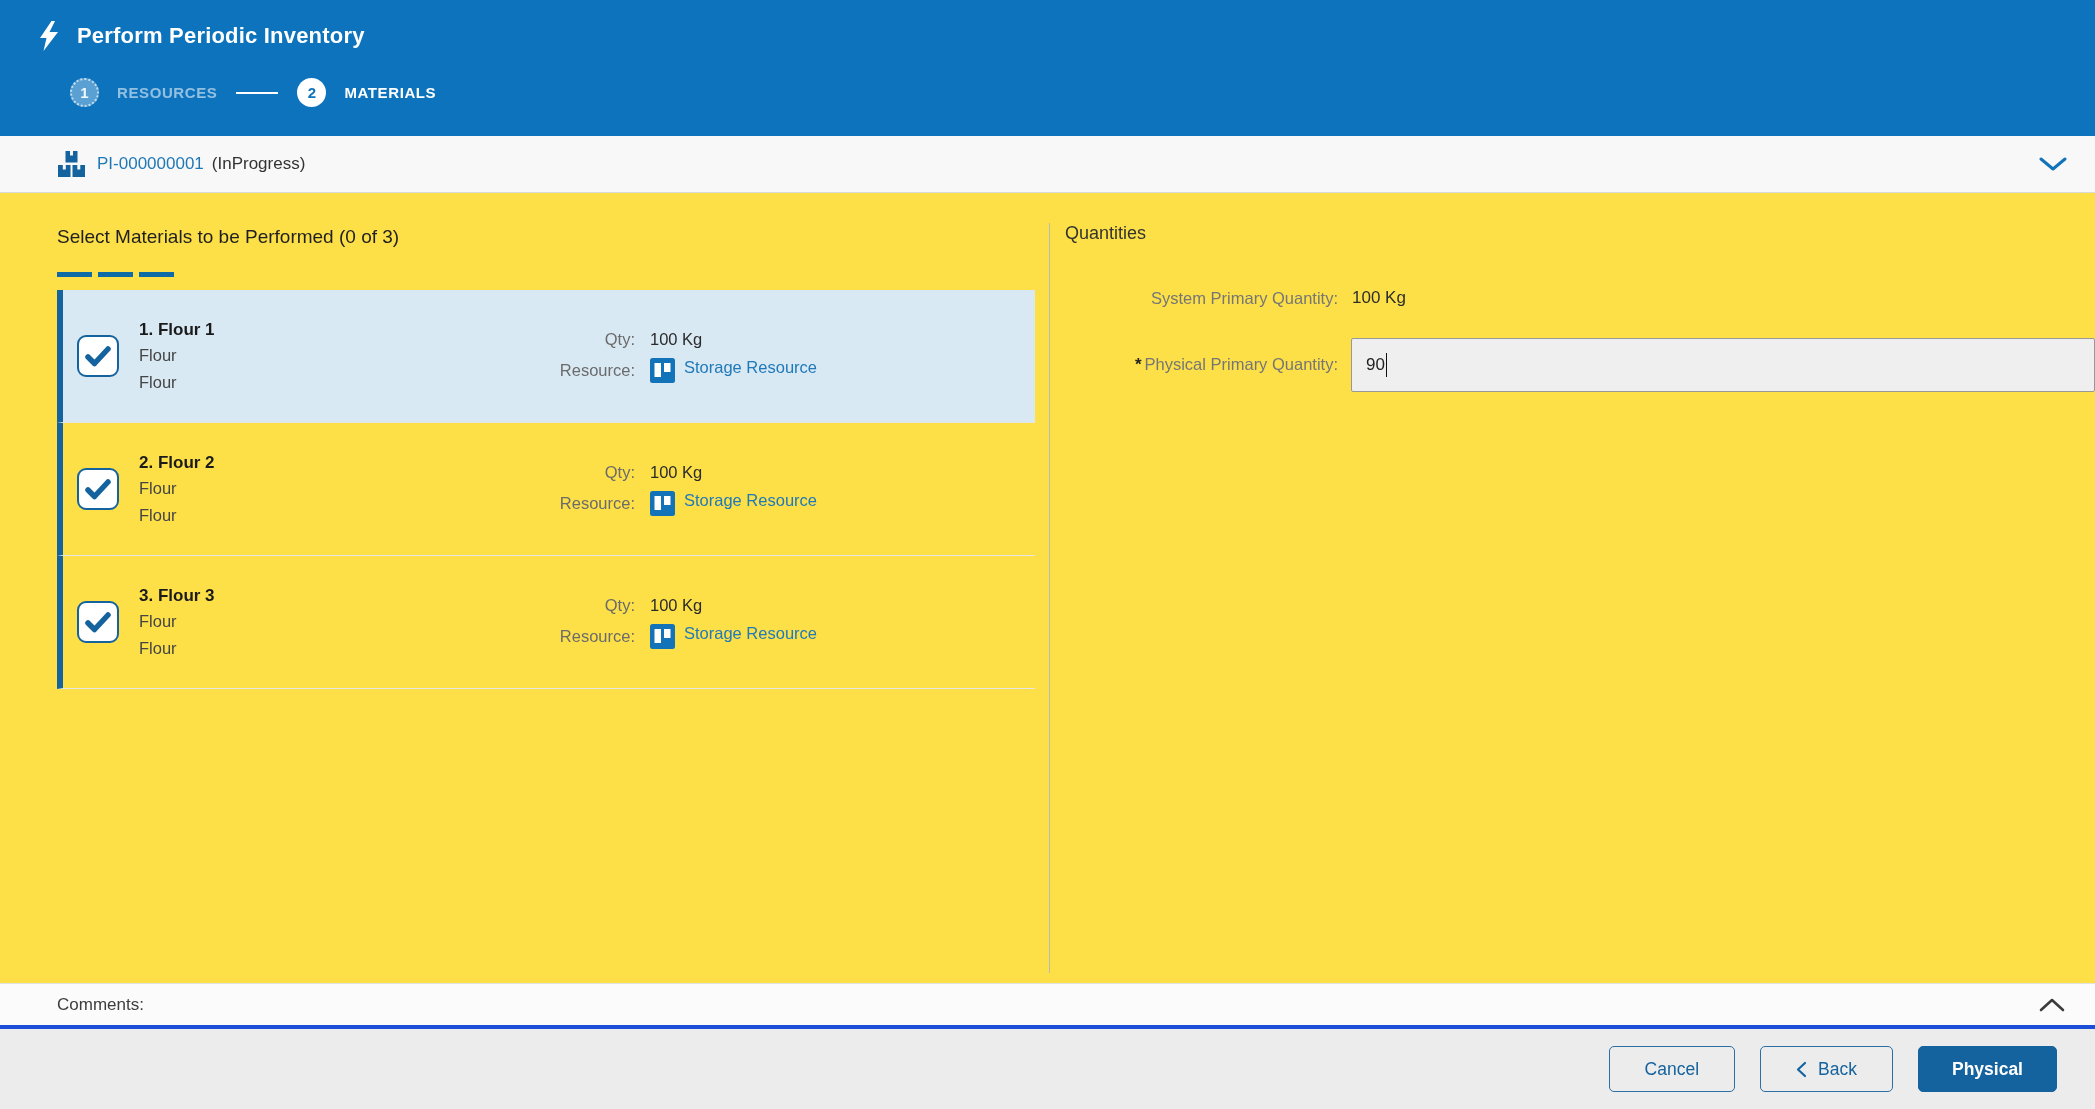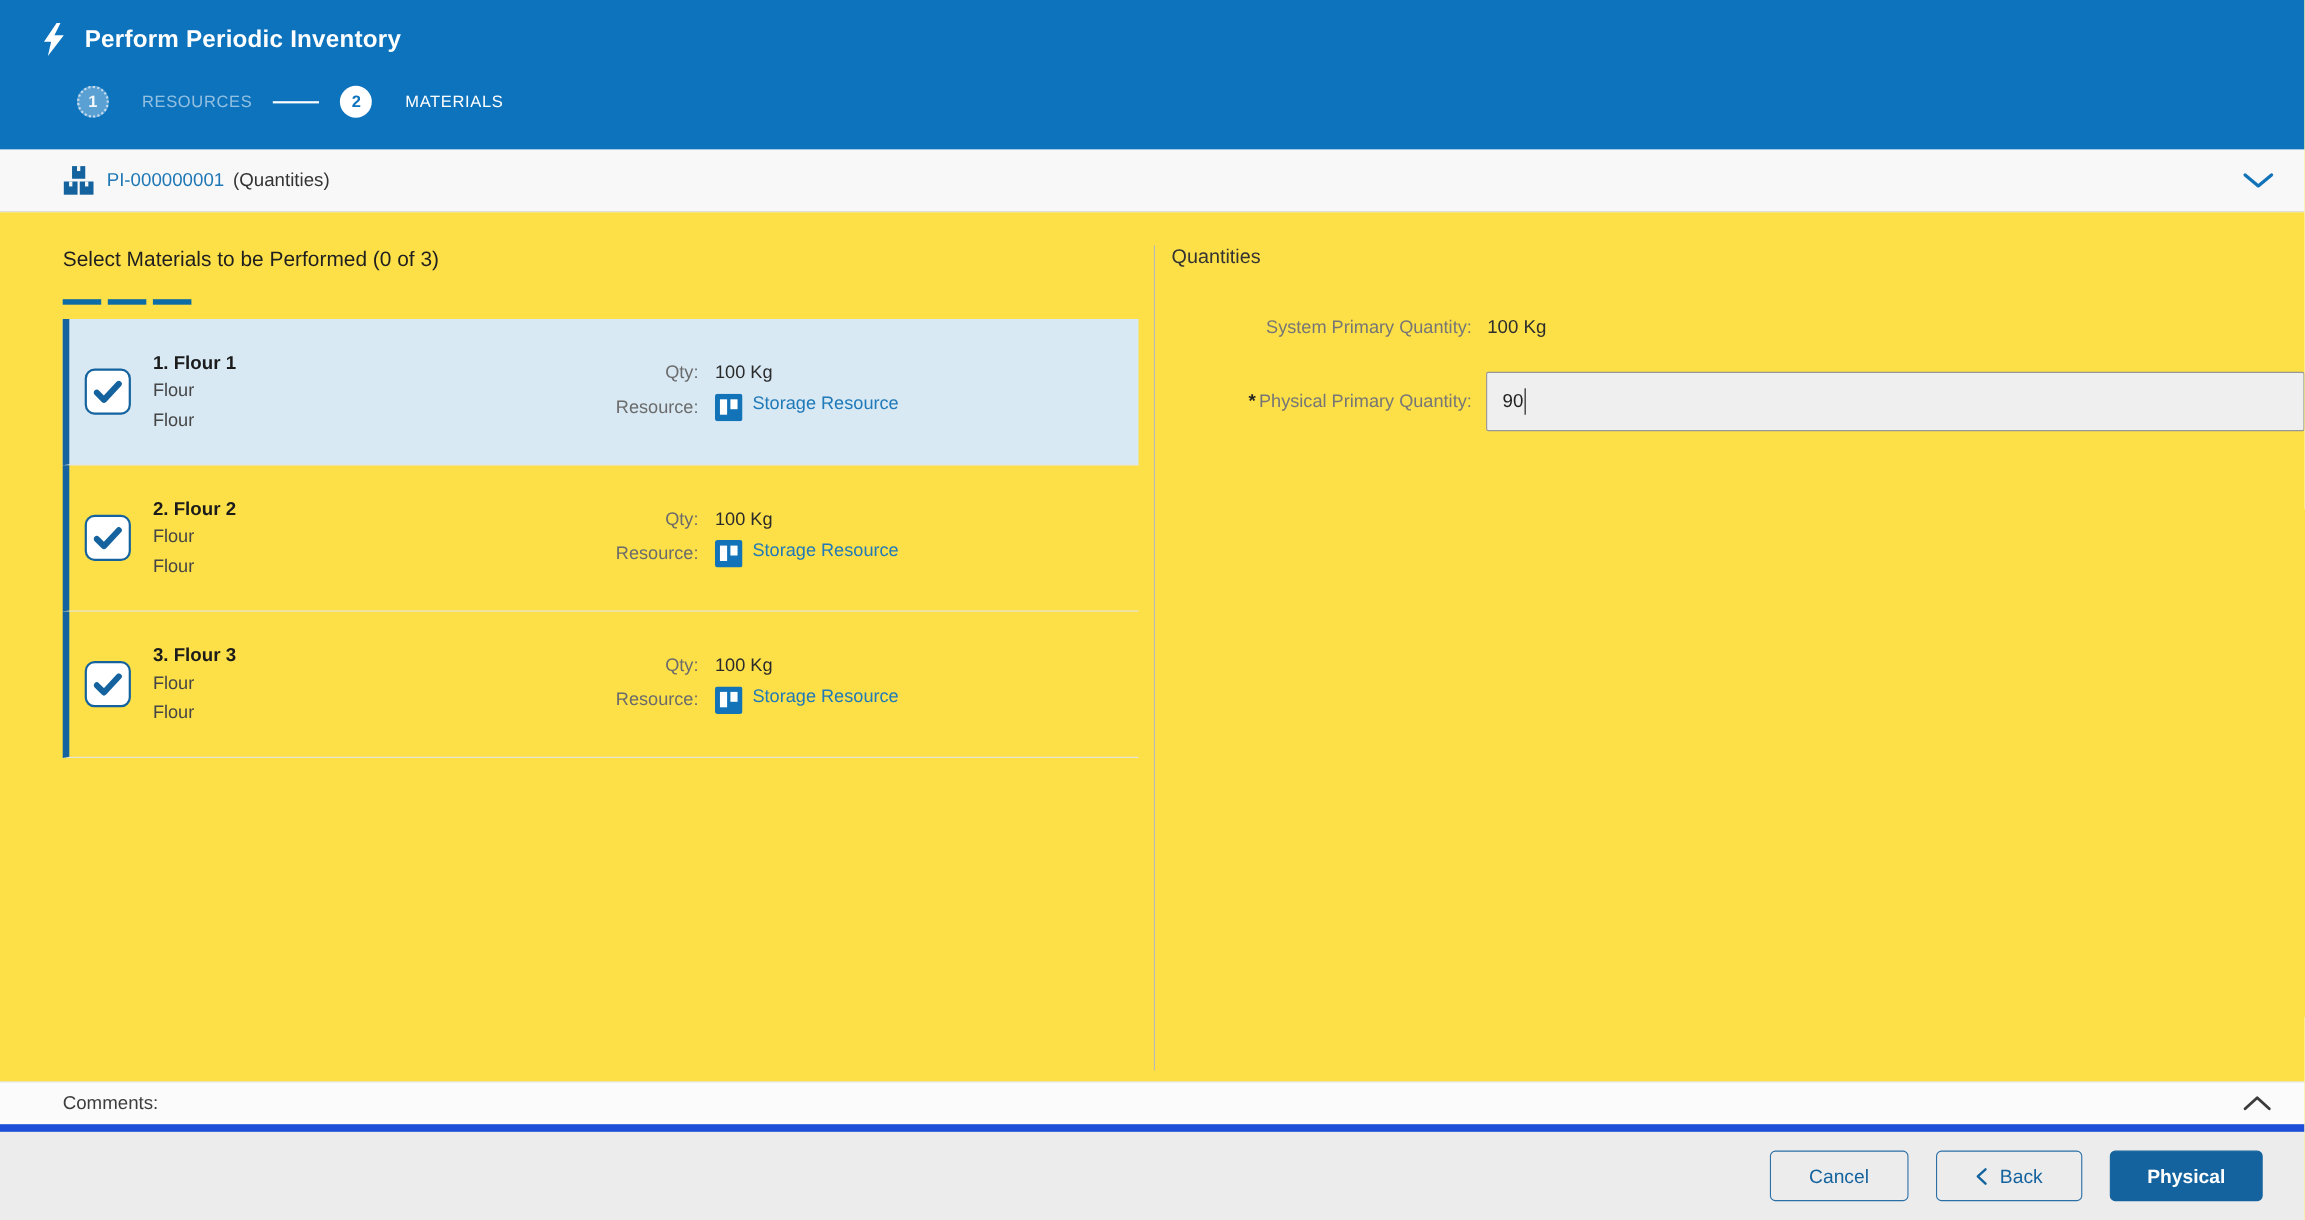--- a/index.html
+++ b/index.html
@@ -23,21 +23,21 @@
     display:flex; align-items:center; justify-content:center;
     font-size:15px; font-weight:700;
   }
   .step-done .step-circle {
     background:rgba(255,255,255,.32); color:rgba(255,255,255,.92);
     border:2px dotted rgba(255,255,255,.65);
   }
   .step-done .step-label { color:rgba(255,255,255,.55); }
   .step-active .step-circle { background:#ffffff; color:#0d73bd; }
   .step-active .step-label { color:#ffffff; }
-  .step-label { margin-left:30px; font-size:15px; font-weight:400; letter-spacing:.6px; }
+  .step-label { margin-left:18px; font-size:15px; font-weight:700; letter-spacing:.6px; }
   .step-connector { width:42px; height:2px; background:#ffffff; margin:0 19px; }
 
   
   .context-bar {
     height:57px; background:#f8f8f8; border-bottom:1px solid #d9d9d9;
     display:flex; align-items:center; padding:0 28px 0 57px; flex:0 0 auto;
   }
   .boxes-icon { width:29px; height:27px; margin-right:11px; }
   .pi-link { color:#1f78b6; font-size:17px; text-decoration:none; cursor:pointer; }
   .pi-status { color:#333333; font-size:17px; margin-left:8px; }
@@ -89,21 +89,21 @@
   .q-value { margin-left:14px; color:#2e2e2e; font-size:17px; }
   .text-input {
     margin-left:13px; width:813px; height:54px; background:#efefef;
     border:1px solid #989898; border-radius:2px; display:flex; align-items:center;
     padding-left:14px; font-size:17px; color:#222222; cursor:text;
   }
   .caret { display:inline-block; width:1.5px; height:24px; background:#111; margin-left:1px; }
 
   
   .comments-bar {
-    height:46px; background:#fbfbfb; border-top:1px solid #e2e2e2; border-bottom:7px solid #1d4ed8;
+    height:46px; background:#fbfbfb; border-top:1px solid #e2e2e2; border-bottom:4px solid #1d4ed8;
     display:flex; align-items:center; padding:0 30px 0 57px; flex:0 0 auto; cursor:pointer;
   }
   .comments-label { color:#3d3d3d; font-size:17px; }
 
   
   .footer {
     flex:1 1 auto; background:#ececec; display:flex; align-items:center;
     justify-content:flex-end; gap:25px; padding-right:38px;
   }
   .btn {
@@ -146,21 +146,21 @@
   <div class="context-bar">
     <svg class="boxes-icon" viewBox="0 0 29 27">
       <rect x="8.5" y="0" width="12" height="11.5" fill="#15639e"></rect>
       <rect x="13" y="0" width="3" height="4.5" fill="#f8f8f8"></rect>
       <rect x="1" y="14" width="12.5" height="12" fill="#15639e"></rect>
       <rect x="5.8" y="14" width="3" height="4.5" fill="#f8f8f8"></rect>
       <rect x="15.5" y="14" width="12.5" height="12" fill="#15639e"></rect>
       <rect x="20.3" y="14" width="3" height="4.5" fill="#f8f8f8"></rect>
     </svg>
     <a class="pi-link">PI-000000001</a>
-    <span class="pi-status">(Quantities)</span>
+    <span class="pi-status">(InProgress)</span>
     <span class="bar-spacer"></span>
     <span class="chev-btn">
       <svg width="28" height="15" viewBox="0 0 28 15">
           <polyline points="2,2 14,12 26,2" fill="none" stroke="#1273b9" stroke-width="3" stroke-linecap="round" stroke-linejoin="round"></polyline>
         </svg>
     </span>
   </div>
 
   <main class="main">
 

